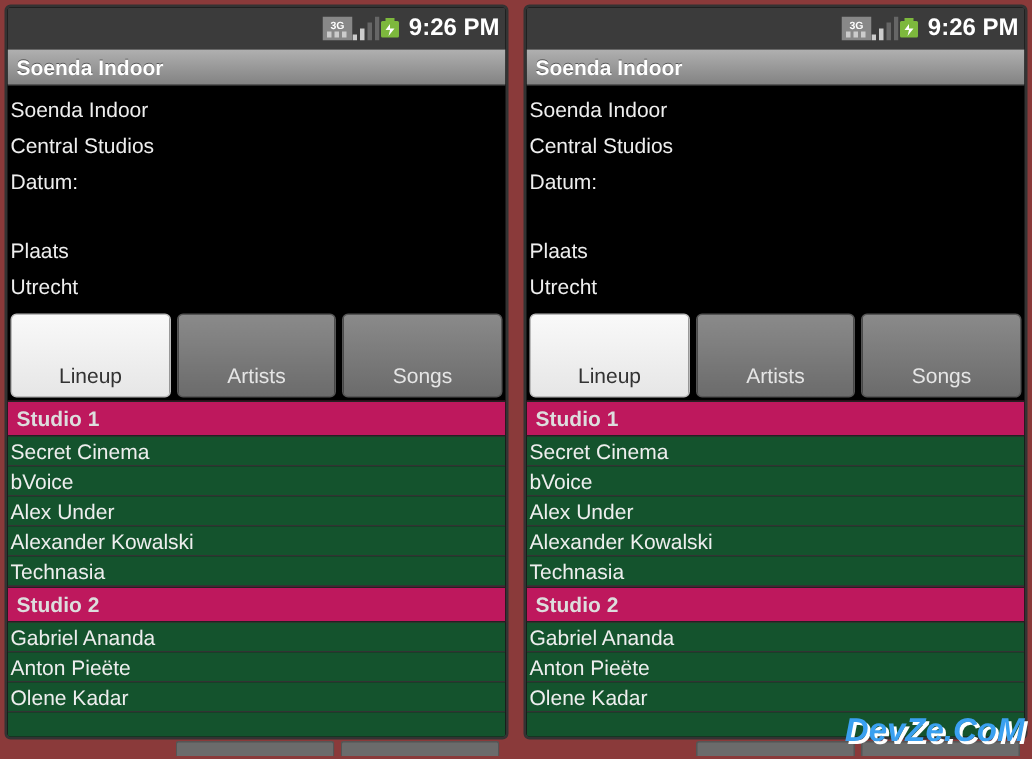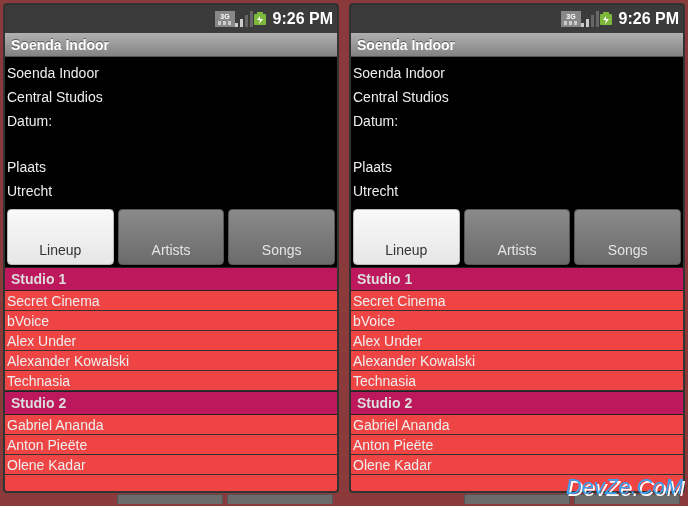--- a/index.html
+++ b/index.html
@@ -103,41 +103,41 @@
     border-top: 1px solid #222;
     border-bottom: 1px solid #222;
   }
   .row {
     height: 20px;
     display: flex;
     align-items: center;
     padding: 0 2px;
     font-size: 14px;
     color: #eee;
-    background: #ef4444;
+    background: #14532d;
     border-bottom: 1px solid #333;
   }
   .watermark {
     position: absolute;
     right: 5px;
     bottom: 8px;
     text-align: left;
     pointer-events: none;
   }
   .watermark .cn {
     font-size: 22px;
     font-weight: bold;
     color: #3aa0f0;
     text-shadow: 2px 2px 0 #fff;
     letter-spacing: 2px;
     line-height: 22px;
   }
   .watermark .en {
     font-size: 22px;
-    font-weight: normal;
+    font-weight: bold;
     font-style: italic;
     color: #3aa0f0;
     text-shadow: 2px 2px 0 #fff;
     line-height: 22px;
   }
   .bottom-tabs {
     position: absolute;
     bottom: 0;
     display: flex;
     gap: 4px;

